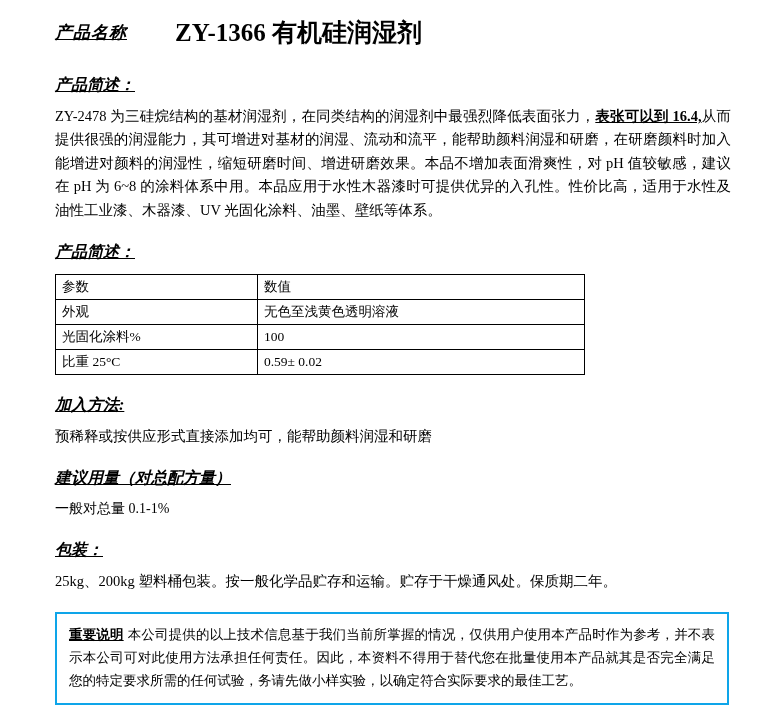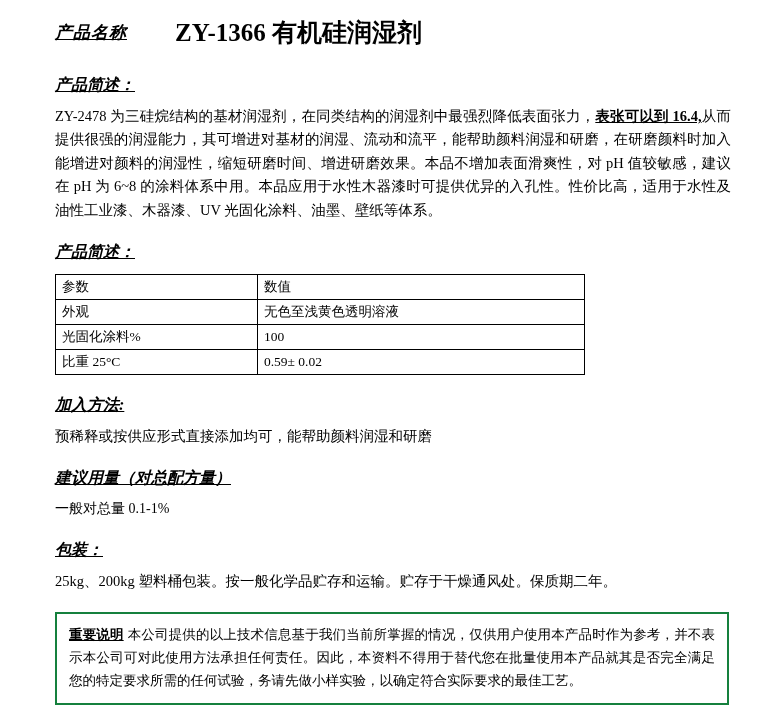--- a/index.html
+++ b/index.html
@@ -95,21 +95,21 @@
     margin: 0;
   }
   .line-small {
     font-size: 14px;
     line-height: 1.55;
     margin: 0;
   }
 
   
   .notice {
-    border: 2px solid #15803d;
+    border: 2px solid #0ea5e9;
     margin-top: 14px;
     margin-right: 20px;
     padding: 9px 12px 10px 12px;
     font-size: 13.5px;
     line-height: 1.72;
     text-align: justify;
   }
   .notice .strong {
     font-weight: bold;
     text-decoration: underline;

